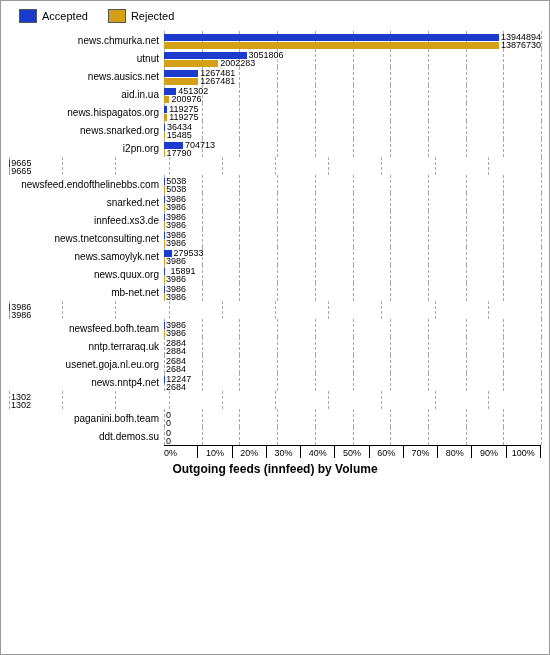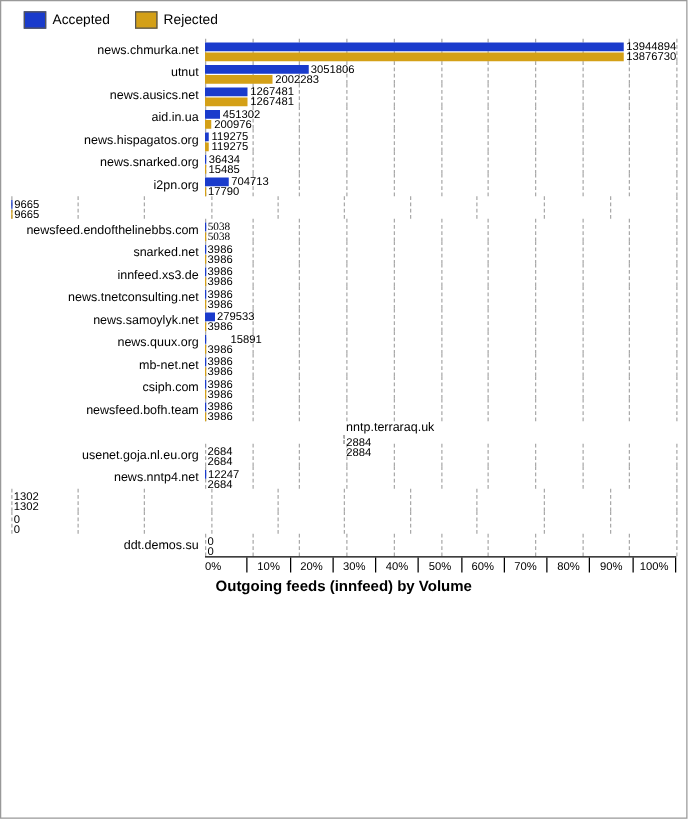--- a/index.html
+++ b/index.html
@@ -247,21 +247,21 @@
             <span style="font-size: 9px; margin-left: 2px; white-space: nowrap; color: rgb(0, 0, 0);">9665</span>
           </div>
           <div style="display: flex; align-items: center; position: absolute; top: 9px; left: 0px; right: 0px; z-index: 1;">
             <div style="background: rgb(212, 160, 23); height: 7px; width: 0.0693085%;"></div>
             <span style="font-size: 9px; margin-left: 2px; white-space: nowrap; color: rgb(0, 0, 0);">9665</span>
           </div>
         </div>
       </div>
       <div style="display: flex; align-items: center; height: 18px; position: relative;">
         <div style="width: 155px; text-align: right; padding-right: 5px; font-size: 10px; white-space: nowrap; overflow: hidden; flex-shrink: 0;">newsfeed.endofthelinebbs.com</div>
-        <div style="flex: 1 1 0%; position: relative; height: 18px; font-family: Liberation Serif, serif;">
+        <div style="flex: 1 1 0%; position: relative; height: 18px;">
           <div style="position: absolute; top: 0px; bottom: 0px; left: 0%; border-left: 1px dashed rgb(170, 170, 170); pointer-events: none; z-index: 0;"></div>
           <div style="position: absolute; top: 0px; bottom: 0px; left: 10%; border-left: 1px dashed rgb(170, 170, 170); pointer-events: none; z-index: 0;"></div>
           <div style="position: absolute; top: 0px; bottom: 0px; left: 20%; border-left: 1px dashed rgb(170, 170, 170); pointer-events: none; z-index: 0;"></div>
           <div style="position: absolute; top: 0px; bottom: 0px; left: 30%; border-left: 1px dashed rgb(170, 170, 170); pointer-events: none; z-index: 0;"></div>
           <div style="position: absolute; top: 0px; bottom: 0px; left: 40%; border-left: 1px dashed rgb(170, 170, 170); pointer-events: none; z-index: 0;"></div>
           <div style="position: absolute; top: 0px; bottom: 0px; left: 50%; border-left: 1px dashed rgb(170, 170, 170); pointer-events: none; z-index: 0;"></div>
           <div style="position: absolute; top: 0px; bottom: 0px; left: 60%; border-left: 1px dashed rgb(170, 170, 170); pointer-events: none; z-index: 0;"></div>
           <div style="position: absolute; top: 0px; bottom: 0px; left: 70%; border-left: 1px dashed rgb(170, 170, 170); pointer-events: none; z-index: 0;"></div>
           <div style="position: absolute; top: 0px; bottom: 0px; left: 80%; border-left: 1px dashed rgb(170, 170, 170); pointer-events: none; z-index: 0;"></div>
           <div style="position: absolute; top: 0px; bottom: 0px; left: 90%; border-left: 1px dashed rgb(170, 170, 170); pointer-events: none; z-index: 0;"></div>
@@ -381,21 +381,21 @@
           <div style="position: absolute; top: 0px; bottom: 0px; left: 30%; border-left: 1px dashed rgb(170, 170, 170); pointer-events: none; z-index: 0;"></div>
           <div style="position: absolute; top: 0px; bottom: 0px; left: 40%; border-left: 1px dashed rgb(170, 170, 170); pointer-events: none; z-index: 0;"></div>
           <div style="position: absolute; top: 0px; bottom: 0px; left: 50%; border-left: 1px dashed rgb(170, 170, 170); pointer-events: none; z-index: 0;"></div>
           <div style="position: absolute; top: 0px; bottom: 0px; left: 60%; border-left: 1px dashed rgb(170, 170, 170); pointer-events: none; z-index: 0;"></div>
           <div style="position: absolute; top: 0px; bottom: 0px; left: 70%; border-left: 1px dashed rgb(170, 170, 170); pointer-events: none; z-index: 0;"></div>
           <div style="position: absolute; top: 0px; bottom: 0px; left: 80%; border-left: 1px dashed rgb(170, 170, 170); pointer-events: none; z-index: 0;"></div>
           <div style="position: absolute; top: 0px; bottom: 0px; left: 90%; border-left: 1px dashed rgb(170, 170, 170); pointer-events: none; z-index: 0;"></div>
           <div style="position: absolute; top: 0px; bottom: 0px; left: 100%; border-left: 1px dashed rgb(170, 170, 170); pointer-events: none; z-index: 0;"></div>
           <div style="display: flex; align-items: center; position: absolute; top: 1px; left: 0px; right: 0px; z-index: 1;">
             <div style="background: rgb(26, 59, 204); height: 7px; width: 0.113956%;"></div>
-            <span style="font-size: 9px; margin-left: 20px; white-space: nowrap; color: rgb(0, 0, 0);">15891</span>
+            <span style="font-size: 9px; margin-left: 6px; white-space: nowrap; color: rgb(0, 0, 0);">15891</span>
           </div>
           <div style="display: flex; align-items: center; position: absolute; top: 9px; left: 0px; right: 0px; z-index: 1;">
             <div style="background: rgb(212, 160, 23); height: 7px; width: 0.0285839%;"></div>
             <span style="font-size: 9px; margin-left: 2px; white-space: nowrap; color: rgb(0, 0, 0);">3986</span>
           </div>
         </div>
       </div>
       <div style="display: flex; align-items: center; height: 18px; position: relative;">
         <div style="width: 155px; text-align: right; padding-right: 5px; font-size: 10px; white-space: nowrap; overflow: hidden; flex-shrink: 0;">mb-net.net</div>
         <div style="flex: 1 1 0%; position: relative; height: 18px;">
@@ -414,21 +414,20 @@
             <div style="background: rgb(26, 59, 204); height: 7px; width: 0.0285839%;"></div>
             <span style="font-size: 9px; margin-left: 2px; white-space: nowrap; color: rgb(0, 0, 0);">3986</span>
           </div>
           <div style="display: flex; align-items: center; position: absolute; top: 9px; left: 0px; right: 0px; z-index: 1;">
             <div style="background: rgb(212, 160, 23); height: 7px; width: 0.0285839%;"></div>
             <span style="font-size: 9px; margin-left: 2px; white-space: nowrap; color: rgb(0, 0, 0);">3986</span>
           </div>
         </div>
       </div>
       <div style="display: flex; align-items: center; height: 18px; position: relative;">
-        <div style="width: 155px; text-align: right; padding-right: 5px; font-size: 10px; white-space: nowrap; overflow: hidden; flex-shrink: 0;">csiph.com</div>
         <div style="flex: 1 1 0%; position: relative; height: 18px;">
           <div style="position: absolute; top: 0px; bottom: 0px; left: 0%; border-left: 1px dashed rgb(170, 170, 170); pointer-events: none; z-index: 0;"></div>
           <div style="position: absolute; top: 0px; bottom: 0px; left: 10%; border-left: 1px dashed rgb(170, 170, 170); pointer-events: none; z-index: 0;"></div>
           <div style="position: absolute; top: 0px; bottom: 0px; left: 20%; border-left: 1px dashed rgb(170, 170, 170); pointer-events: none; z-index: 0;"></div>
           <div style="position: absolute; top: 0px; bottom: 0px; left: 30%; border-left: 1px dashed rgb(170, 170, 170); pointer-events: none; z-index: 0;"></div>
           <div style="position: absolute; top: 0px; bottom: 0px; left: 40%; border-left: 1px dashed rgb(170, 170, 170); pointer-events: none; z-index: 0;"></div>
           <div style="position: absolute; top: 0px; bottom: 0px; left: 50%; border-left: 1px dashed rgb(170, 170, 170); pointer-events: none; z-index: 0;"></div>
           <div style="position: absolute; top: 0px; bottom: 0px; left: 60%; border-left: 1px dashed rgb(170, 170, 170); pointer-events: none; z-index: 0;"></div>
           <div style="position: absolute; top: 0px; bottom: 0px; left: 70%; border-left: 1px dashed rgb(170, 170, 170); pointer-events: none; z-index: 0;"></div>
           <div style="position: absolute; top: 0px; bottom: 0px; left: 80%; border-left: 1px dashed rgb(170, 170, 170); pointer-events: none; z-index: 0;"></div>
@@ -461,21 +460,21 @@
           <div style="display: flex; align-items: center; position: absolute; top: 1px; left: 0px; right: 0px; z-index: 1;">
             <div style="background: rgb(26, 59, 204); height: 7px; width: 0.0285839%;"></div>
             <span style="font-size: 9px; margin-left: 2px; white-space: nowrap; color: rgb(0, 0, 0);">3986</span>
           </div>
           <div style="display: flex; align-items: center; position: absolute; top: 9px; left: 0px; right: 0px; z-index: 1;">
             <div style="background: rgb(212, 160, 23); height: 7px; width: 0.0285839%;"></div>
             <span style="font-size: 9px; margin-left: 2px; white-space: nowrap; color: rgb(0, 0, 0);">3986</span>
           </div>
         </div>
       </div>
-      <div style="display: flex; align-items: center; height: 18px; position: relative; flex-direction: column;">
+      <div style="display: flex; align-items: center; height: 18px; position: relative;">
         <div style="width: 155px; text-align: right; padding-right: 5px; font-size: 10px; white-space: nowrap; overflow: hidden; flex-shrink: 0;">nntp.terraraq.uk</div>
         <div style="flex: 1 1 0%; position: relative; height: 18px;">
           <div style="position: absolute; top: 0px; bottom: 0px; left: 0%; border-left: 1px dashed rgb(170, 170, 170); pointer-events: none; z-index: 0;"></div>
           <div style="position: absolute; top: 0px; bottom: 0px; left: 10%; border-left: 1px dashed rgb(170, 170, 170); pointer-events: none; z-index: 0;"></div>
           <div style="position: absolute; top: 0px; bottom: 0px; left: 20%; border-left: 1px dashed rgb(170, 170, 170); pointer-events: none; z-index: 0;"></div>
           <div style="position: absolute; top: 0px; bottom: 0px; left: 30%; border-left: 1px dashed rgb(170, 170, 170); pointer-events: none; z-index: 0;"></div>
           <div style="position: absolute; top: 0px; bottom: 0px; left: 40%; border-left: 1px dashed rgb(170, 170, 170); pointer-events: none; z-index: 0;"></div>
           <div style="position: absolute; top: 0px; bottom: 0px; left: 50%; border-left: 1px dashed rgb(170, 170, 170); pointer-events: none; z-index: 0;"></div>
           <div style="position: absolute; top: 0px; bottom: 0px; left: 60%; border-left: 1px dashed rgb(170, 170, 170); pointer-events: none; z-index: 0;"></div>
           <div style="position: absolute; top: 0px; bottom: 0px; left: 70%; border-left: 1px dashed rgb(170, 170, 170); pointer-events: none; z-index: 0;"></div>
@@ -557,20 +556,21 @@
             <div style="background: rgb(26, 59, 204); height: 7px; width: 0.00933675%;"></div>
             <span style="font-size: 9px; margin-left: 2px; white-space: nowrap; color: rgb(0, 0, 0);">1302</span>
           </div>
           <div style="display: flex; align-items: center; position: absolute; top: 9px; left: 0px; right: 0px; z-index: 1;">
             <div style="background: rgb(212, 160, 23); height: 7px; width: 0.00933675%;"></div>
             <span style="font-size: 9px; margin-left: 2px; white-space: nowrap; color: rgb(0, 0, 0);">1302</span>
           </div>
         </div>
       </div>
       <div style="display: flex; align-items: center; height: 18px; position: relative;">
+        <div style="width: 155px; text-align: right; padding-right: 5px; font-size: 10px; white-space: nowrap; overflow: hidden; flex-shrink: 0;">paganini.bofh.team</div>
         <div style="flex: 1 1 0%; position: relative; height: 18px;">
           <div style="position: absolute; top: 0px; bottom: 0px; left: 0%; border-left: 1px dashed rgb(170, 170, 170); pointer-events: none; z-index: 0;"></div>
           <div style="position: absolute; top: 0px; bottom: 0px; left: 10%; border-left: 1px dashed rgb(170, 170, 170); pointer-events: none; z-index: 0;"></div>
           <div style="position: absolute; top: 0px; bottom: 0px; left: 20%; border-left: 1px dashed rgb(170, 170, 170); pointer-events: none; z-index: 0;"></div>
           <div style="position: absolute; top: 0px; bottom: 0px; left: 30%; border-left: 1px dashed rgb(170, 170, 170); pointer-events: none; z-index: 0;"></div>
           <div style="position: absolute; top: 0px; bottom: 0px; left: 40%; border-left: 1px dashed rgb(170, 170, 170); pointer-events: none; z-index: 0;"></div>
           <div style="position: absolute; top: 0px; bottom: 0px; left: 50%; border-left: 1px dashed rgb(170, 170, 170); pointer-events: none; z-index: 0;"></div>
           <div style="position: absolute; top: 0px; bottom: 0px; left: 60%; border-left: 1px dashed rgb(170, 170, 170); pointer-events: none; z-index: 0;"></div>
           <div style="position: absolute; top: 0px; bottom: 0px; left: 70%; border-left: 1px dashed rgb(170, 170, 170); pointer-events: none; z-index: 0;"></div>
           <div style="position: absolute; top: 0px; bottom: 0px; left: 80%; border-left: 1px dashed rgb(170, 170, 170); pointer-events: none; z-index: 0;"></div>

